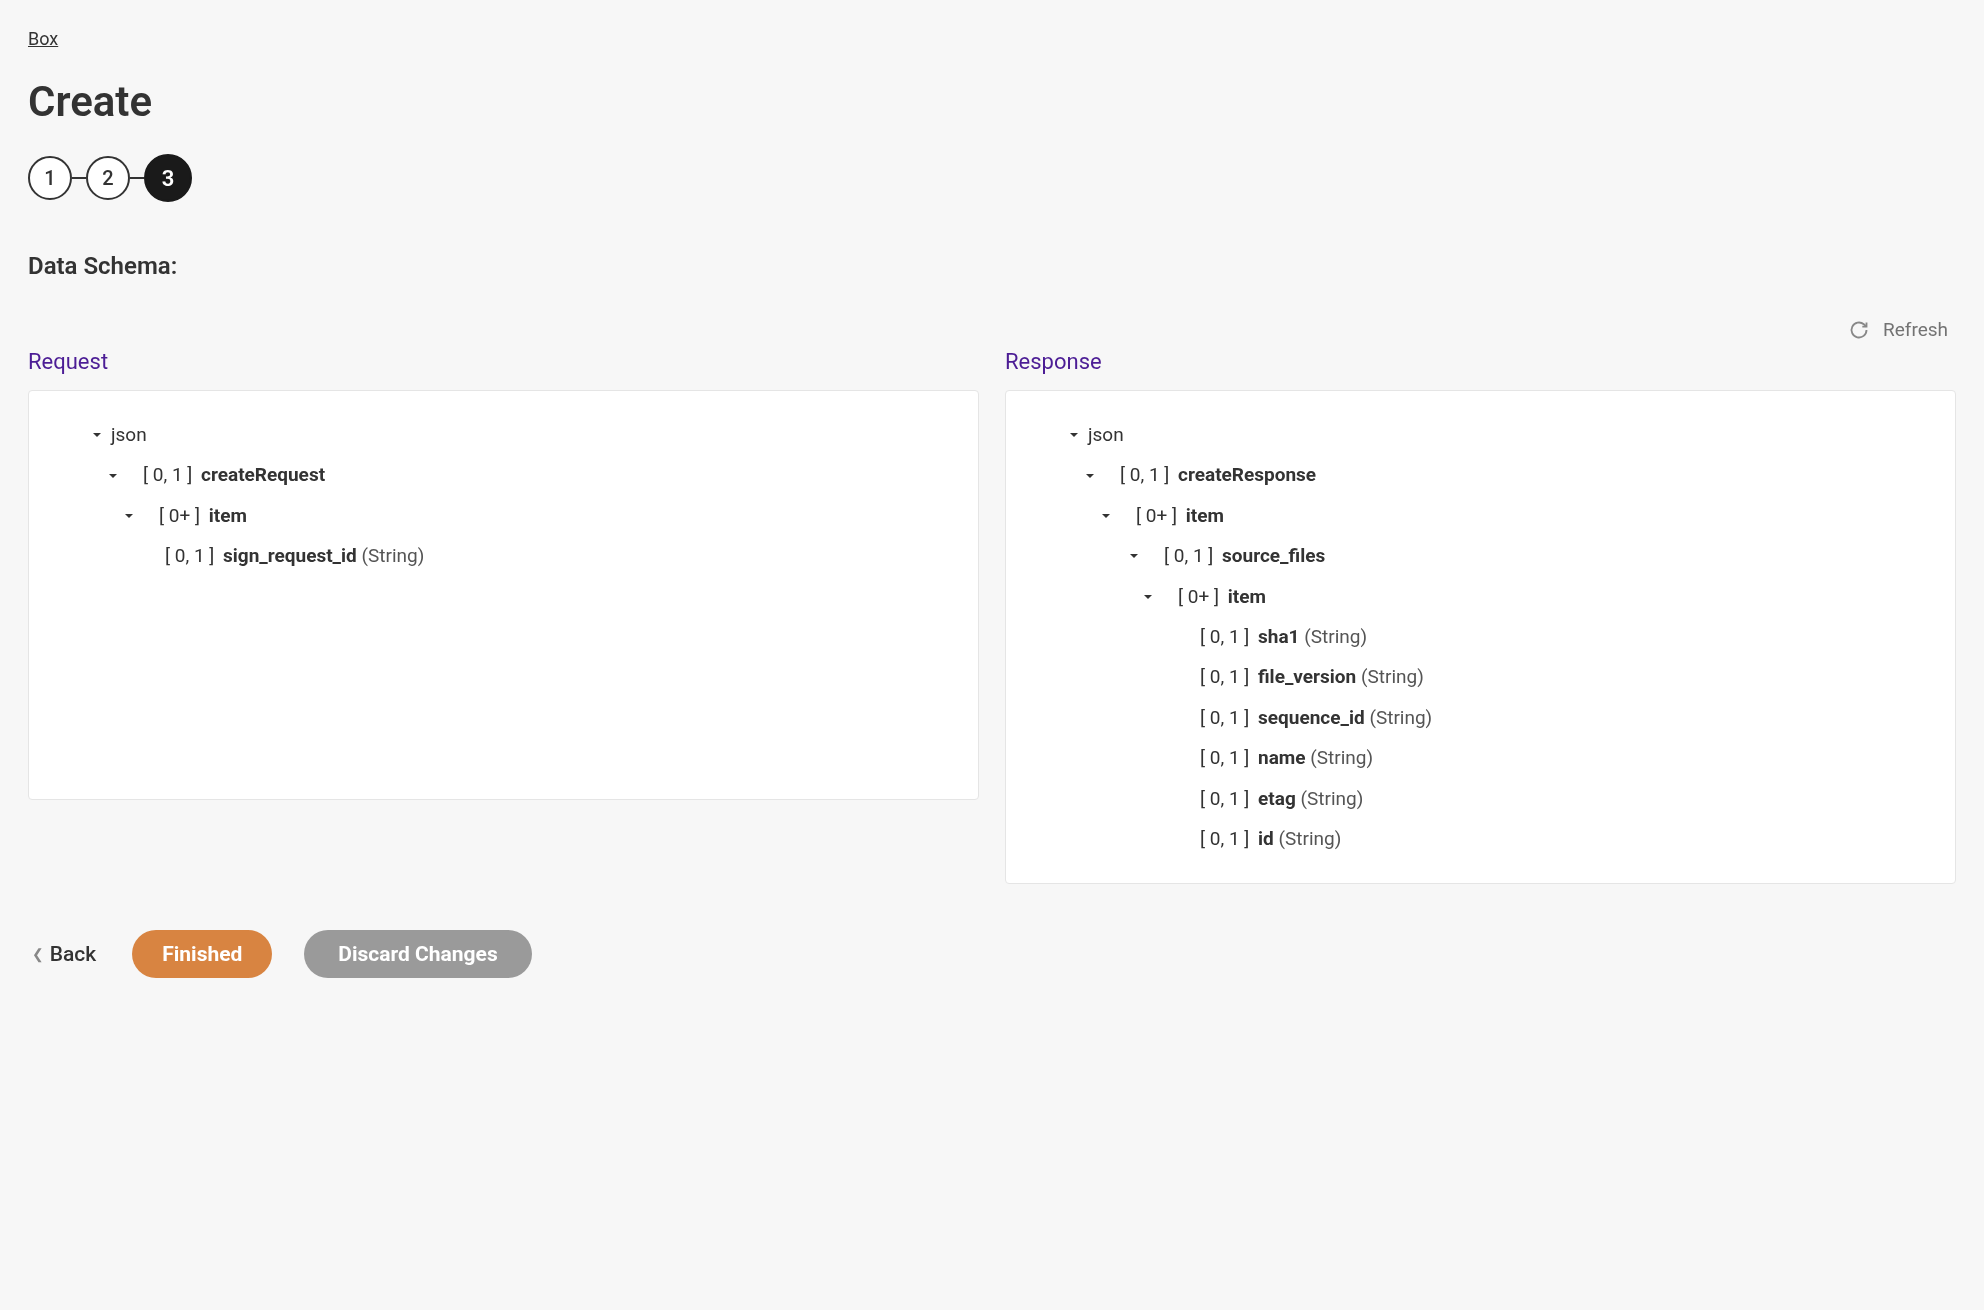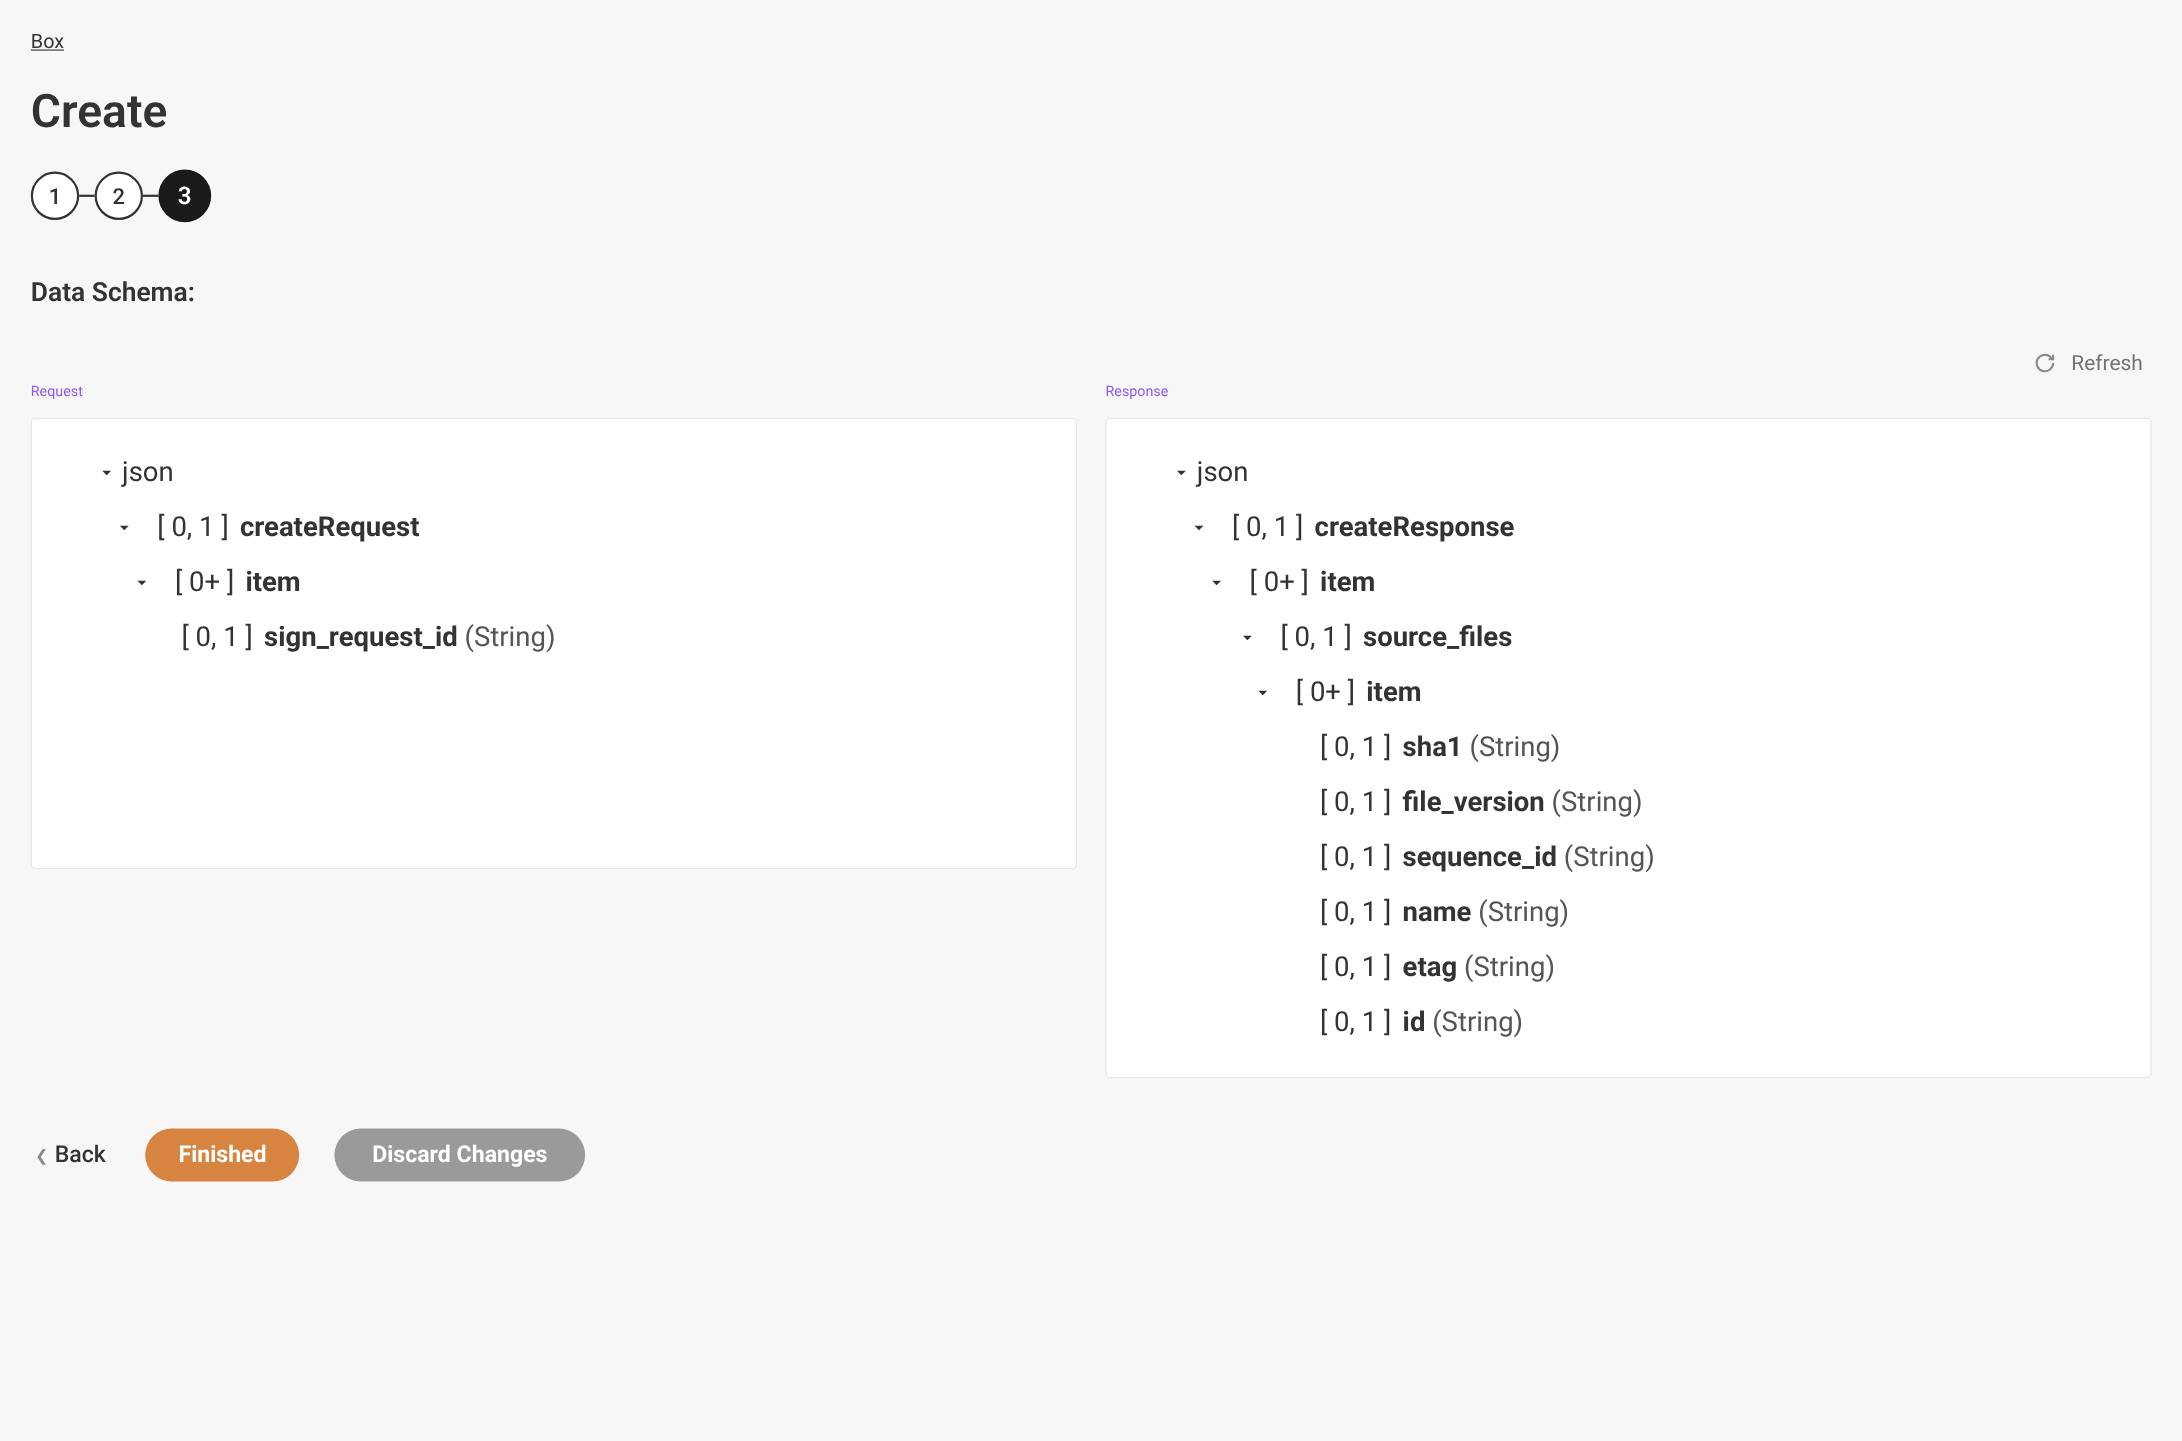--- a/index.html
+++ b/index.html
@@ -102,38 +102,38 @@
     .schema-container {
       display: flex;
       gap: 26px;
     }
     
     .schema-col {
       flex: 1;
     }
     
     .schema-label {
-      font-size: 13px;
-      color: #8b5cf6;
+      font-size: 22px;
+      color: #4c1d95;
       margin-bottom: 16px;
     }
     
     .schema-panel {
       background: white;
       border: 1px solid #e5e5e5;
       border-radius: 4px;
       padding: 24px 20px;
       min-height: 410px;
     }
     
     .tree-row {
       display: flex;
       align-items: center;
       padding: 5px 0;
-      font-size: 25px;
+      font-size: 19px;
       color: #333;
       line-height: 1.6;
     }
     
     .tree-chevron {
       width: 16px;
       height: 16px;
       display: inline-flex;
       align-items: center;
       justify-content: center;

